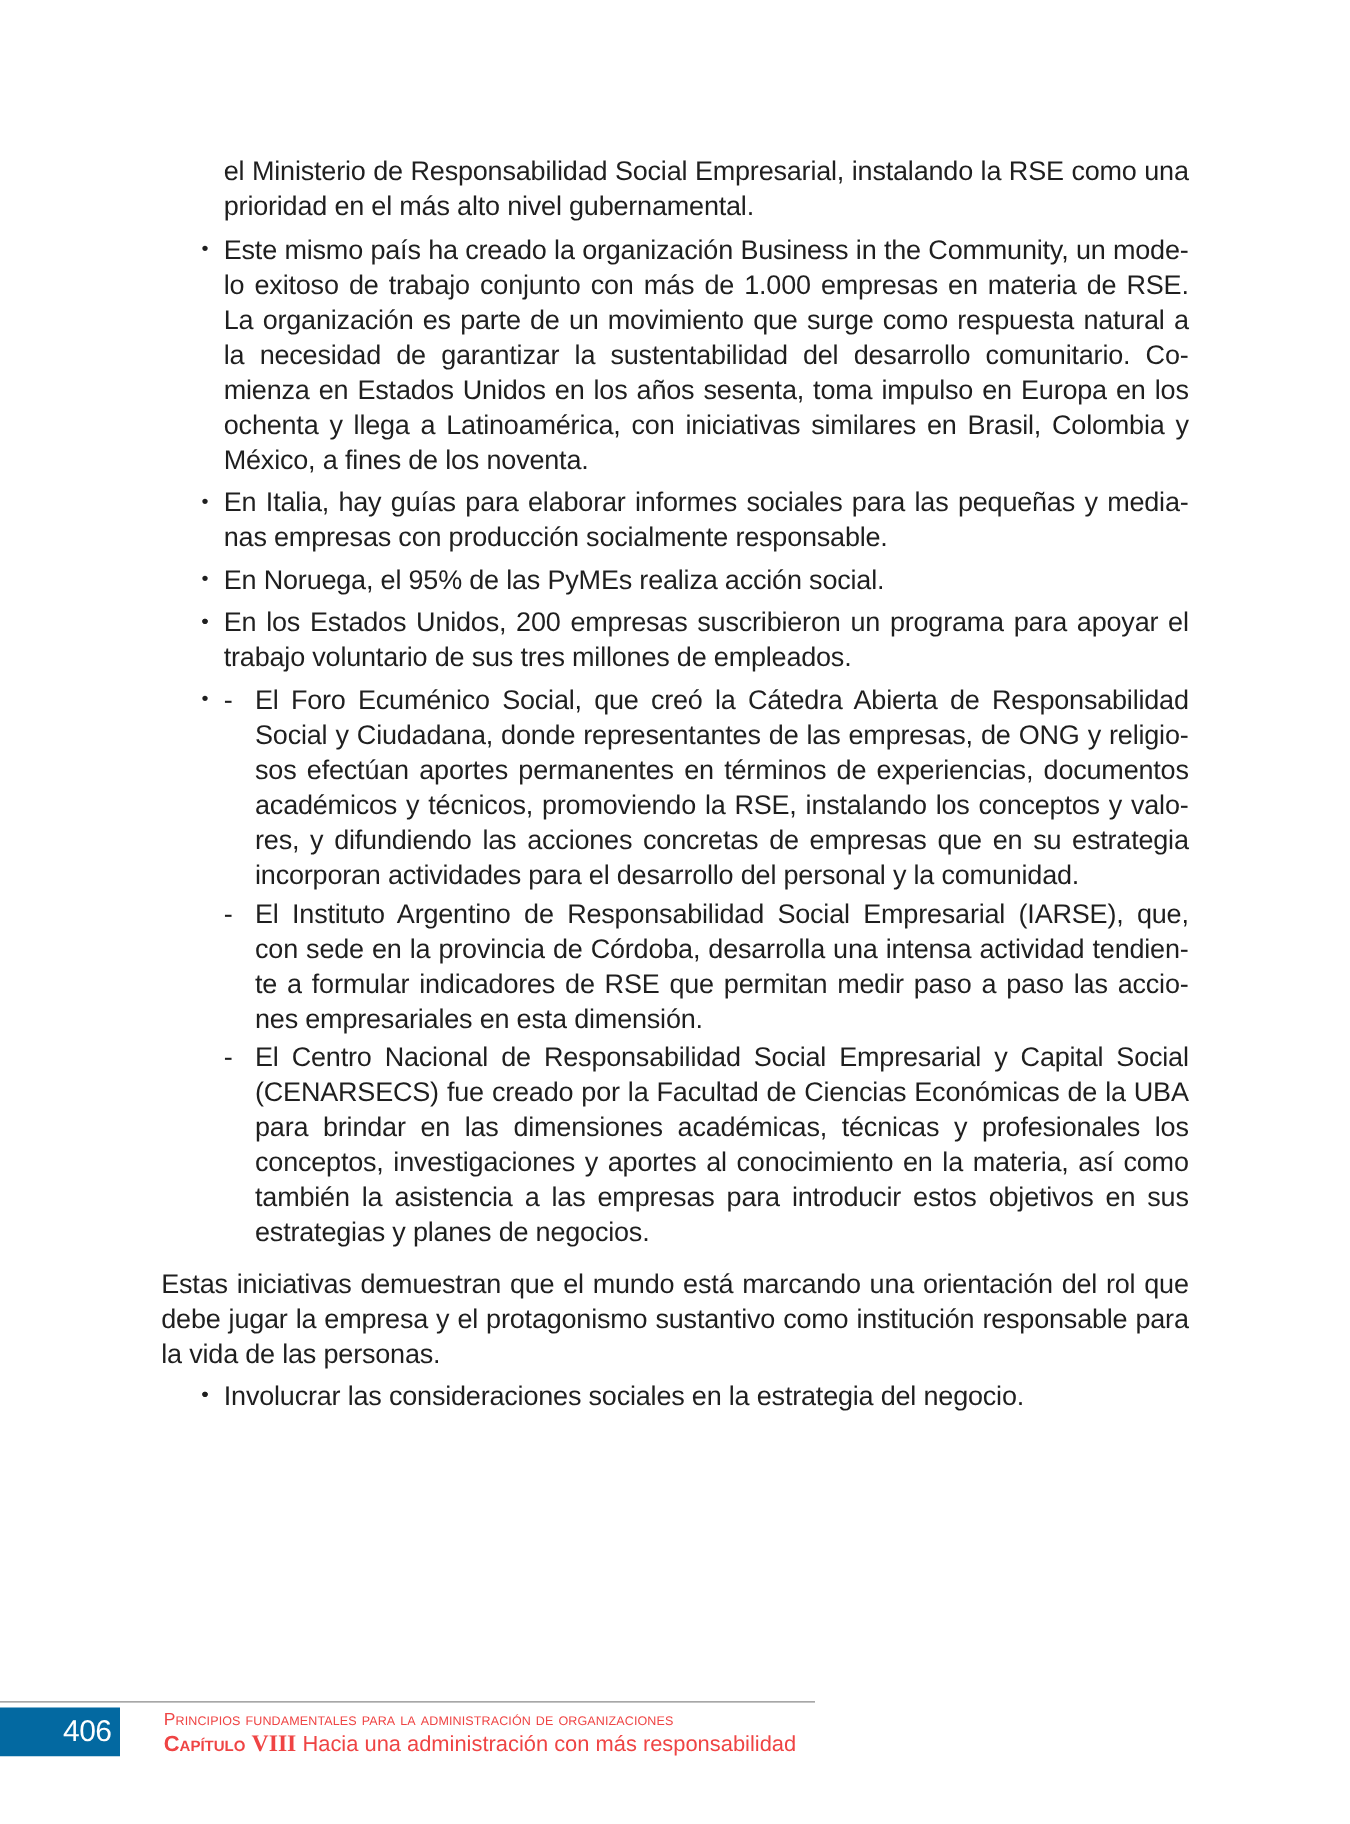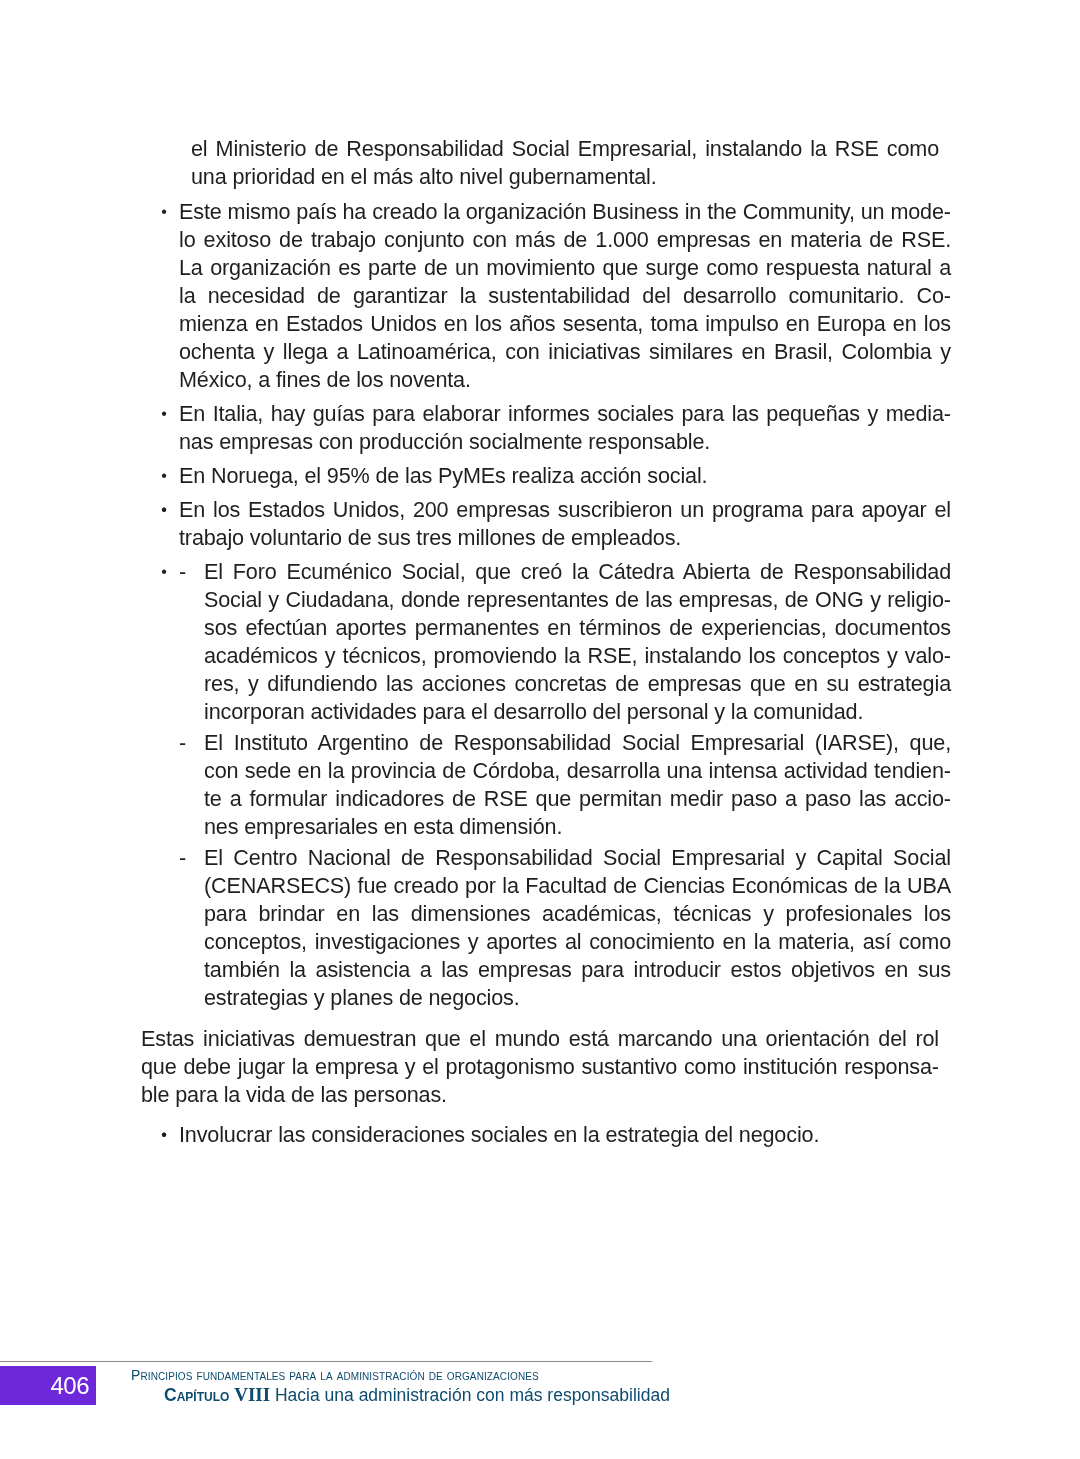--- a/index.html
+++ b/index.html
@@ -18,21 +18,21 @@
     .content {
       position: absolute;
       left: 129px;
       top: 123px;
       width: 822px;
       font-size: 21.6px;
       line-height: 28px;
       letter-spacing: -0.15px;
     }
     .para {
-      margin: 12px;
+      margin: 0;
       text-align: justify;
       hyphens: manual;
     }
     .cont {
       padding-left: 50px;
       margin-bottom: 7px;
     }
     ul.bullets {
       list-style: none;
       margin: 0;
@@ -84,51 +84,50 @@
       width: 652px;
       height: 1px;
       background: #8a8a8a;
     }
     .page-box {
       position: absolute;
       left: 0;
       top: 1366px;
       width: 96px;
       height: 39px;
-      background: #6d28d9;
+      background: #0369a1;
       color: #ffffff;
       font-size: 24px;
       line-height: 39px;
       text-align: right;
       padding-right: 7px;
       box-sizing: border-box;
       letter-spacing: -0.5px;
     }
     .footer-text {
       position: absolute;
       left: 131px;
       top: 1366px;
-      color: #0c4a6e;
+      color: #ef4444;
     }
     .book-title {
       font-size: 14px;
       line-height: 18px;
       font-variant: small-caps;
       letter-spacing: 0.1px;
       white-space: nowrap;
     }
     .chapter-line {
       font-size: 17.5px;
       line-height: 22px;
       white-space: nowrap;
     }
     .chapter-label {
       font-variant: small-caps;
       font-weight: bold;
-      margin-left: 33px;
     }
     .chapter-num {
       font-family: "Liberation Serif", serif;
       font-weight: bold;
       font-size: 19px;
       margin-top: 44px;
     }
   </style>
 </head>
 <body>

